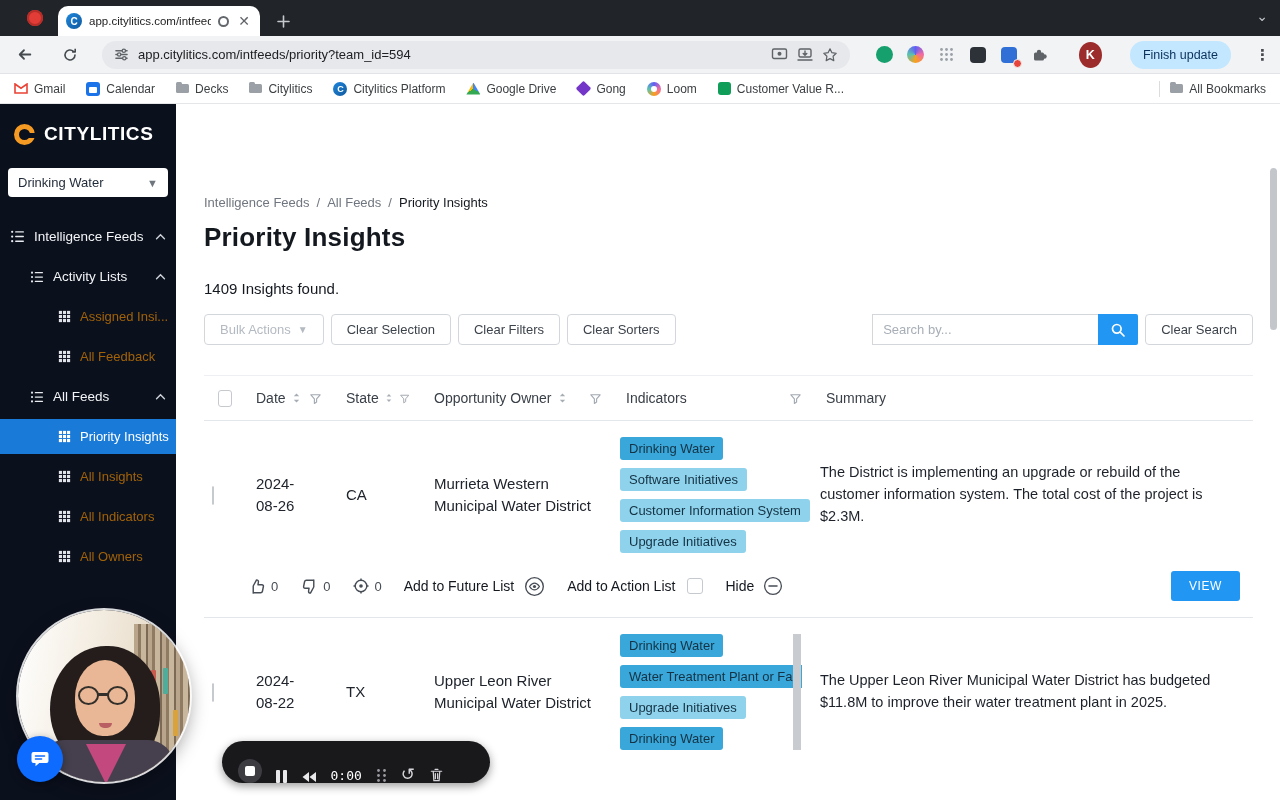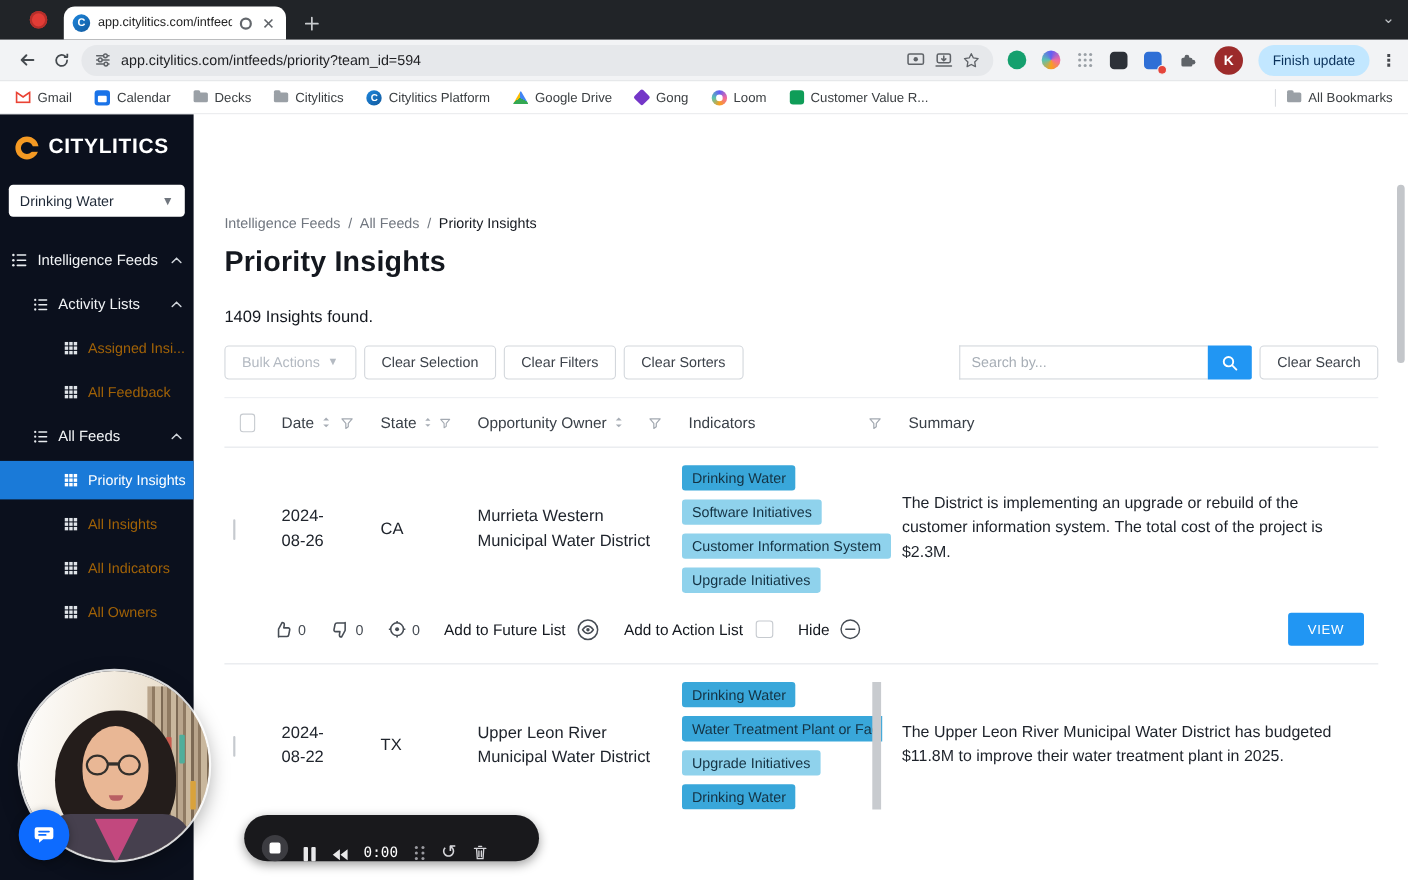--- a/index.html
+++ b/index.html
@@ -15,21 +15,21 @@
   .tabstrip{height:36px;background:var(--chrome-dark);display:flex;align-items:flex-end;position:relative}
   .rec-dot{position:absolute;left:27px;top:10px;width:16px;height:16px;border-radius:50%;background:#e23c36;box-shadow:inset 0 0 0 2px #b52e2a}
   .tab{margin-left:58px;width:202px;height:30px;background:#fff;border-radius:10px 10px 0 0;display:flex;align-items:center;padding:0 8px;gap:7px}
   .favicon{width:16px;height:16px;border-radius:50%;background:linear-gradient(135deg,#1d86dd,#125a9e);color:#fff;font-size:10px;font-weight:bold;display:flex;align-items:center;justify-content:center;flex:none}
   .tab-title{flex:1;font-size:11.5px;color:#222;white-space:nowrap;overflow:hidden}
   .tab-ring{width:11px;height:11px;border:2.5px solid #63676c;border-radius:50%;flex:none}
   .tab-close{color:#5f6368;font-size:14px;line-height:1;flex:none;padding:0 2px}
   .newtab{margin-left:16px;margin-bottom:7px;color:#c7cacd}
   .strip-chevron{position:absolute;right:12px;top:8px;color:#c0c3c7;font-size:14px}
 
-  .toolbar{height:38px;background:var(--toolbar);display:flex;align-items:center;padding:0 10px;gap:4px;border-bottom:1px solid #e1e3e6}
+  .toolbar{height:38px;background:var(--toolbar);display:flex;align-items:center;padding:0 10px;gap:18px;border-bottom:1px solid #e1e3e6}
   .tbicon{width:28px;height:28px;border-radius:50%;display:flex;align-items:center;justify-content:center;color:#46494e;flex:none}
   .omnibox{width:838px;height:28px;background:#e6e8eb;border-radius:14px;display:flex;align-items:center;padding:0 12px;gap:9px}
   .urltext{flex:1;font-size:13px;color:#202124;white-space:nowrap;overflow:hidden}
   .obicon{color:#5f6368;flex:none}
   .extrow{display:flex;align-items:center;gap:9px;margin-left:6px}
   .ext{width:22px;height:22px;display:flex;align-items:center;justify-content:center;position:relative}
   .ext-green{width:17px;height:17px;border-radius:50%;background:#15a06e}
   .ext-color{width:17px;height:17px;border-radius:50%;background:conic-gradient(#625df5,#f26aa0,#f9a01b,#59c3b0,#625df5)}
   .ext-dark{width:16px;height:16px;border-radius:4px;background:#2d3138}
   .ext-blue{width:16px;height:16px;border-radius:4px;background:#2f6fd6}
@@ -88,21 +88,21 @@
   .actions-row{margin-top:17px;display:flex;align-items:center}
   .btn{height:31px;padding:0 15px;background:#fff;border:1px solid #d3d7dc;border-radius:4px;font-size:13px;color:#3d434b;display:flex;align-items:center;gap:7px;white-space:nowrap}
   .btn + .btn{margin-left:7px}
   .btn.disabled{color:#b4bac2}
   .search-group{margin-left:auto;display:flex;align-items:center}
   .search-input{width:226px;height:31px;border:1px solid #d3d7dc;border-right:none;padding:0 10px;font-size:13px;color:#20252d;border-radius:0;outline:none;font-family:inherit}
   .search-input::placeholder{color:#a7aeb6}
   .search-btn{width:40px;height:31px;background:var(--blue);border:none;display:flex;align-items:center;justify-content:center;border-radius:0 2px 2px 0}
   .clear-search{margin-left:7px}
 
-  .tbl{margin-top:16px}
+  .tbl{margin-top:30px}
   .grid{display:grid;grid-template-columns:46px 90px 88px 192px 200px 1fr;align-items:center}
   .thead{height:46px;border-top:1px solid #edeff2;border-bottom:1px solid #e3e6ea;font-size:14px;color:#3a4048}
   .th{display:flex;align-items:center;gap:6px;padding-left:6px;padding-right:18px}
   .th .funnel{margin-left:auto}
   .cb{width:17px;height:17px;border:1.5px solid #c6cacf;border-radius:3px;background:#fff;margin-left:8px}
   .row{padding:16px 0 6px;font-size:15px;color:var(--ink)}
   .cell{padding-left:6px;padding-right:10px;line-height:1.45}
   .cell.date{max-width:58px}
   .chips{display:flex;flex-direction:column;align-items:flex-start;gap:8px;position:relative}
   .chips.scrolly{width:182px;overflow:hidden;padding-right:14px}

